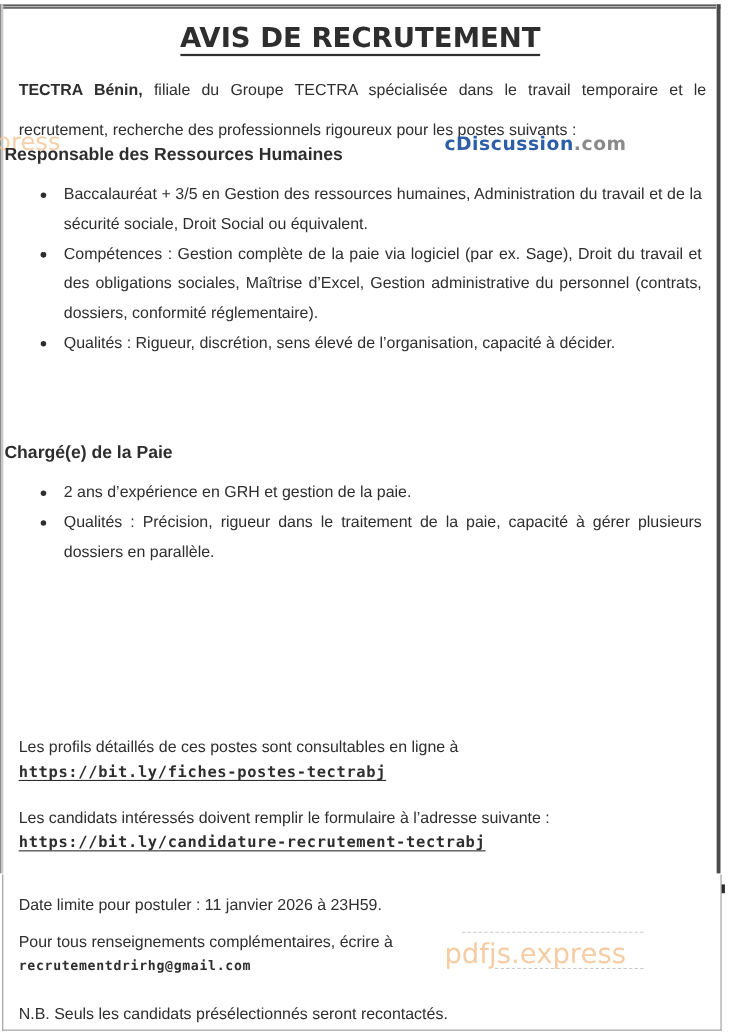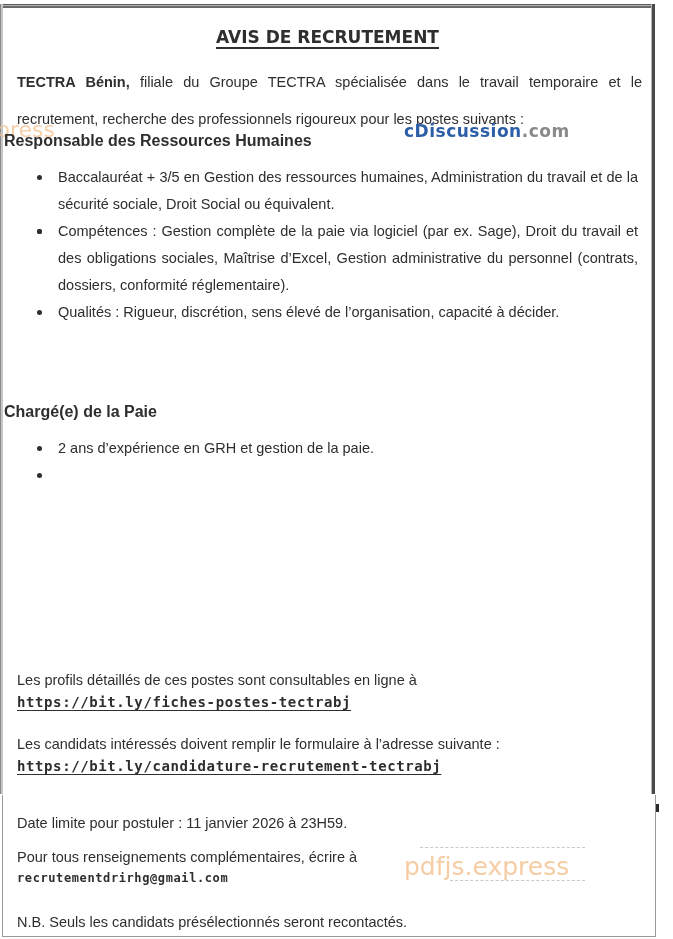--- a/index.html
+++ b/index.html
@@ -54,21 +54,21 @@
       text-align: center;
       font-size: 28px;
       font-weight: bold;
       letter-spacing: 0.2px;
       color: #2e2e2e;
     }
     .doc-title span {
       border-bottom: 2px solid #2e2e2e;
       padding-bottom: 0px;
       font-family: "DejaVu Sans", sans-serif;
-      font-size: 17px;
+      font-size: 25px;
       letter-spacing: 0px;
     }
     .text {
       position: absolute;
       left: 17px;
       width: 625px;
       font-size: 14.5px;
       line-height: 37px;
       color: #2e2e2e;
     }
@@ -188,21 +188,21 @@
   <li><span class="dot"></span><span>Baccalauréat + 3/5 en Gestion des ressources humaines, Administration du travail et de la sécurité sociale, Droit Social ou équivalent.</span></li>
   <li><span class="dot"></span></li>
   <li><span class="dot"></span><span>Compétences : Gestion complète de la paie via logiciel (par ex. Sage), Droit du travail et des obligations sociales, Maîtrise d’Excel, Gestion administrative du personnel (contrats, dossiers, conformité réglementaire).</span></li>
   <li><span class="dot"></span><span>Qualités : Rigueur, discrétion, sens élevé de l’organisation, capacité à décider.</span></li>
 </ul>
 
 <div class="section-title sec2">Chargé(e) de la Paie</div>
 
 <ul class="bullets list2">
   <li><span class="dot"></span><span>2 ans d’expérience en GRH et gestion de la paie.</span></li>
-  <li><span class="dot"></span></li>
+  <li><span class="dot"></span><span>Qualités : Précision, rigueur dans le traitement de la paie, capacité à gérer plusieurs dossiers en parallèle.</span></li>
 </ul>
 
 <div class="text" style="top:662px;">Les profils détaillés de ces postes sont consultables en ligne à</div>
 <a class="link" style="top:694px;">https://bit.ly/fiches-postes-tectrabj</a>
 
 <div class="text" style="top:726px;">Les candidats intéressés doivent remplir le formulaire à l’adresse suivante :</div>
 <a class="link" style="top:758px;">https://bit.ly/candidature-recrutement-tectrabj</a>
 
 <div class="text" style="top:805px;">Date limite pour postuler : 11 janvier 2026 à 23H59.</div>
 

